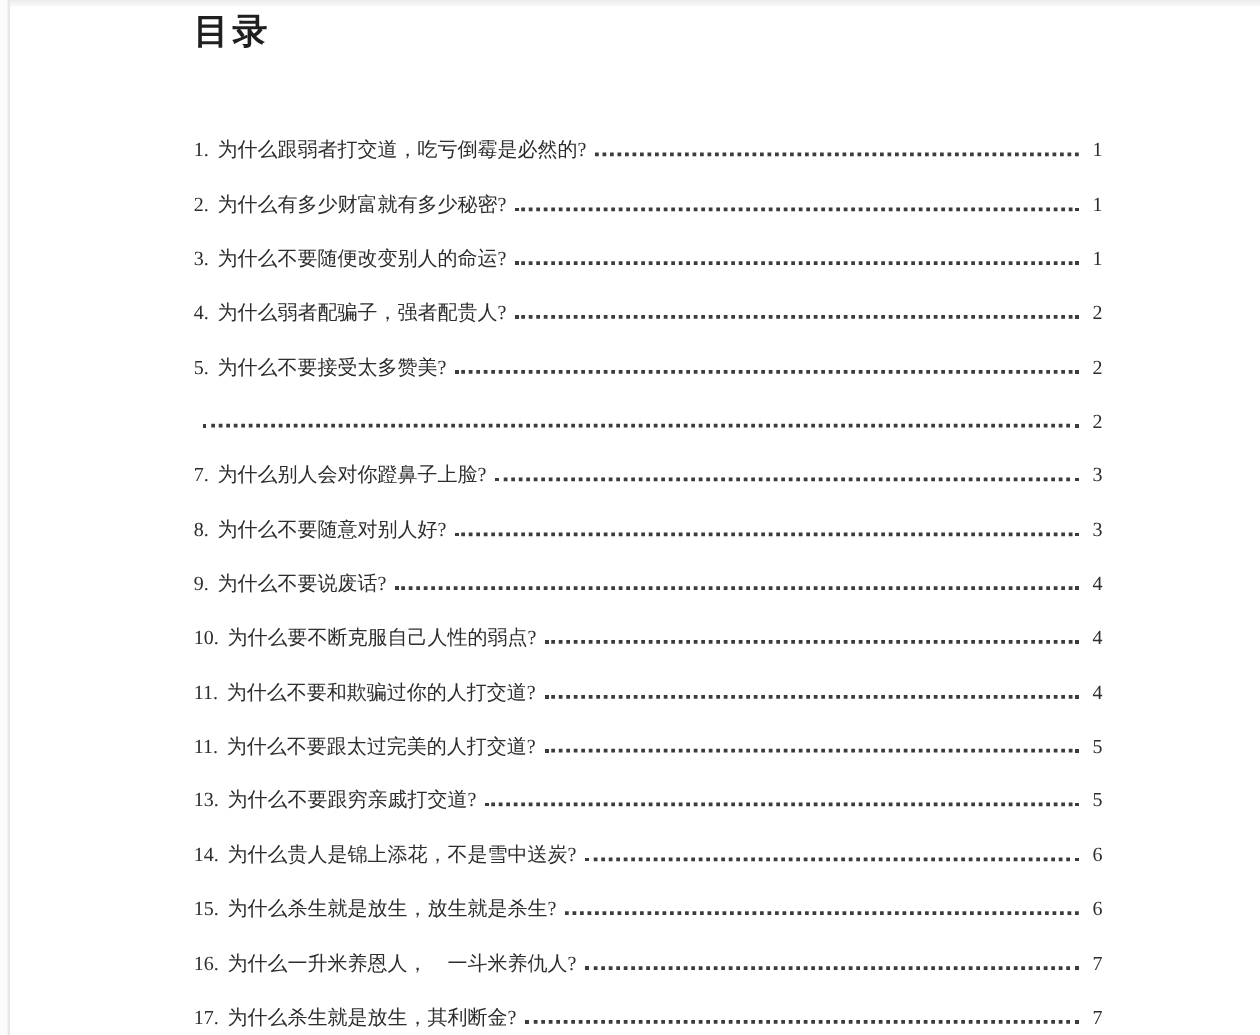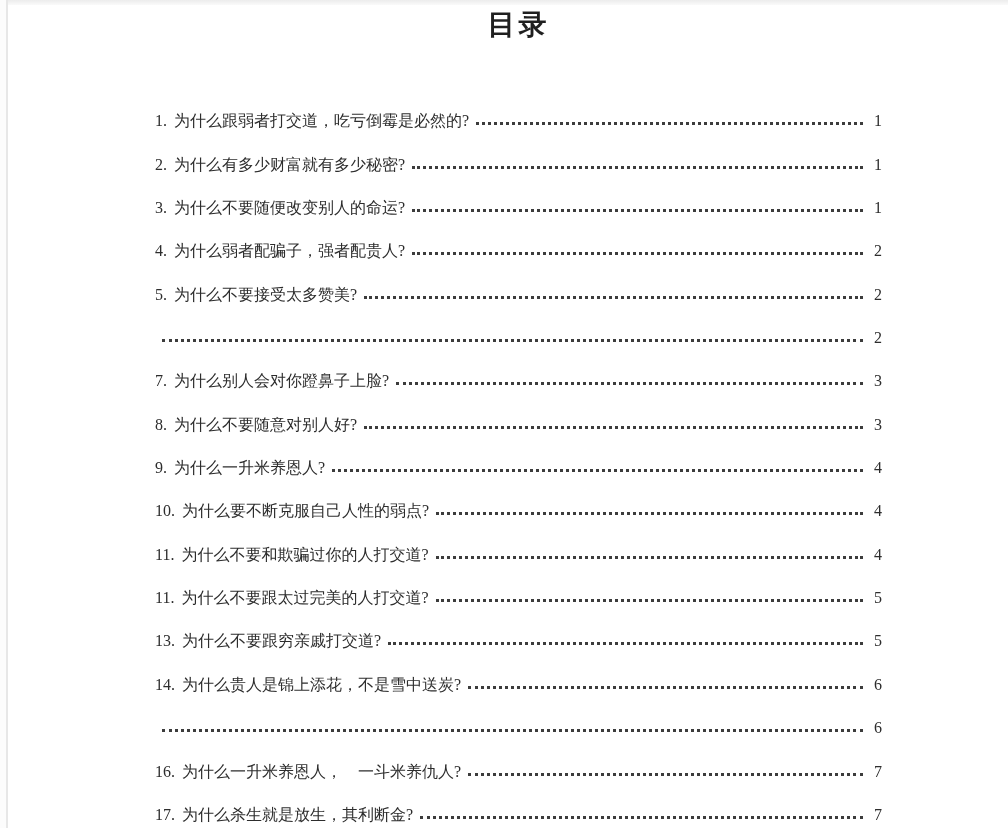--- a/index.html
+++ b/index.html
@@ -30,21 +30,21 @@
     width: 8px;
     background: #fcfcfc;
     border-right: 2px solid #e7e7e7;
     box-sizing: border-box;
   }
   .doc-title {
     position: absolute;
     top: 6px;
     left: 155px;
     right: 126px;
-    text-align: center;
+    text-align: left;
     font-size: 28px;
     font-weight: bold;
     letter-spacing: 3px;
     color: #1f1f1f;
     font-family: "Liberation Sans", sans-serif;
   }
   .toc-list {
     position: absolute;
     top: 94px;
     left: 155px;
@@ -130,21 +130,21 @@
     <span class="page-num">3</span>
   </div>
 
   <div class="toc-row">
     <span class="toc-text"><span class="toc-num">8.</span><span>为什么不要随意对别人好?</span></span>
     <span class="leader"></span>
     <span class="page-num">3</span>
   </div>
 
   <div class="toc-row">
-    <span class="toc-text"><span class="toc-num">9.</span><span>为什么一升米养恩人?</span></span>
+    <span class="toc-text"><span class="toc-num">9.</span><span>为什么不要说废话?</span></span>
     <span class="leader"></span>
     <span class="page-num">4</span>
   </div>
 
   <div class="toc-row">
     <span class="toc-text"><span class="toc-num">10.</span><span>为什么要不断克服自己人性的弱点?</span></span>
     <span class="leader"></span>
     <span class="page-num">4</span>
   </div>
 
@@ -166,20 +166,21 @@
     <span class="page-num">5</span>
   </div>
 
   <div class="toc-row">
     <span class="toc-text"><span class="toc-num">14.</span><span>为什么贵人是锦上添花，不是雪中送炭?</span></span>
     <span class="leader"></span>
     <span class="page-num">6</span>
   </div>
 
   <div class="toc-row">
+    <span class="toc-text"><span class="toc-num">15.</span><span>为什么杀生就是放生，放生就是杀生?</span></span>
     <span class="leader"></span>
     <span class="page-num">6</span>
   </div>
 
   <div class="toc-row">
     <span class="toc-text"><span class="toc-num">16.</span><span>为什么一升米养恩人，　一斗米养仇人?</span></span>
     <span class="leader"></span>
     <span class="page-num">7</span>
   </div>
 

